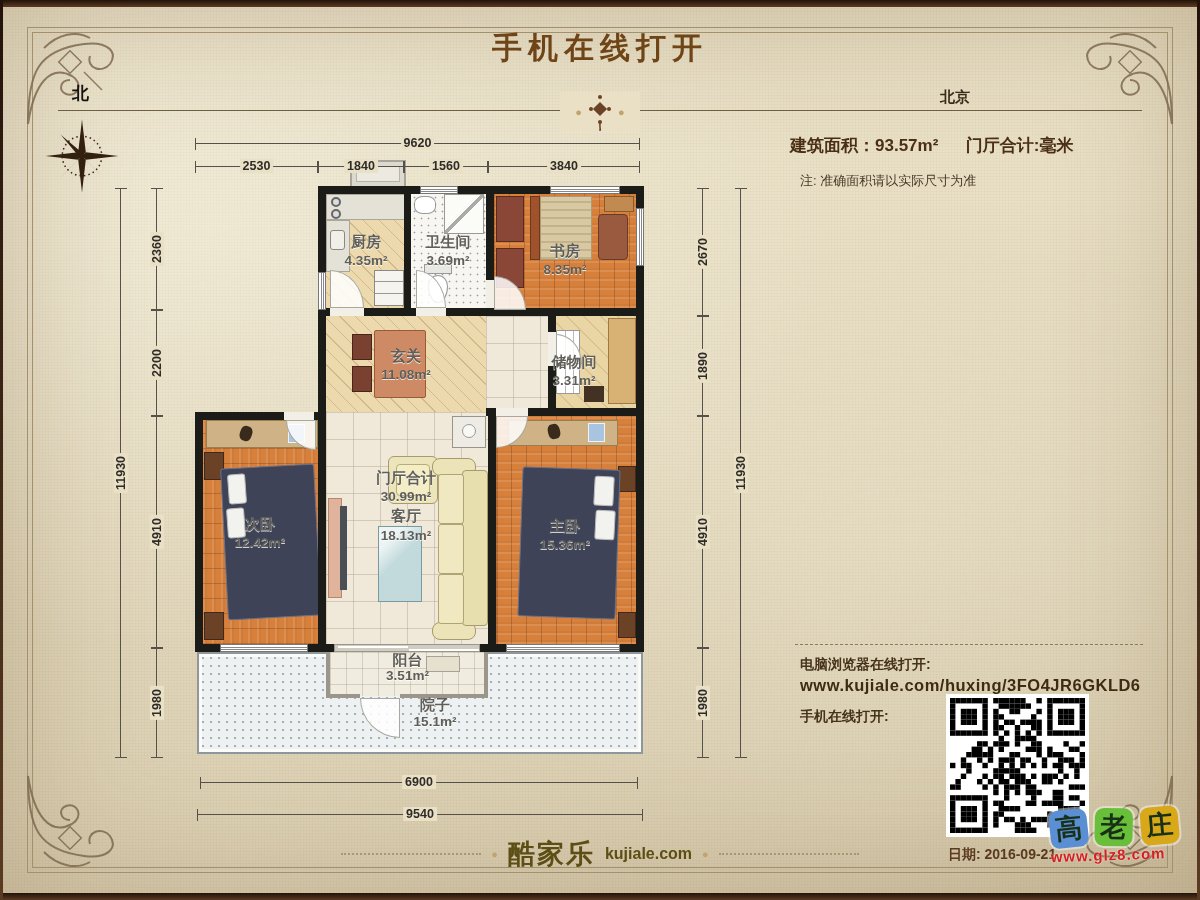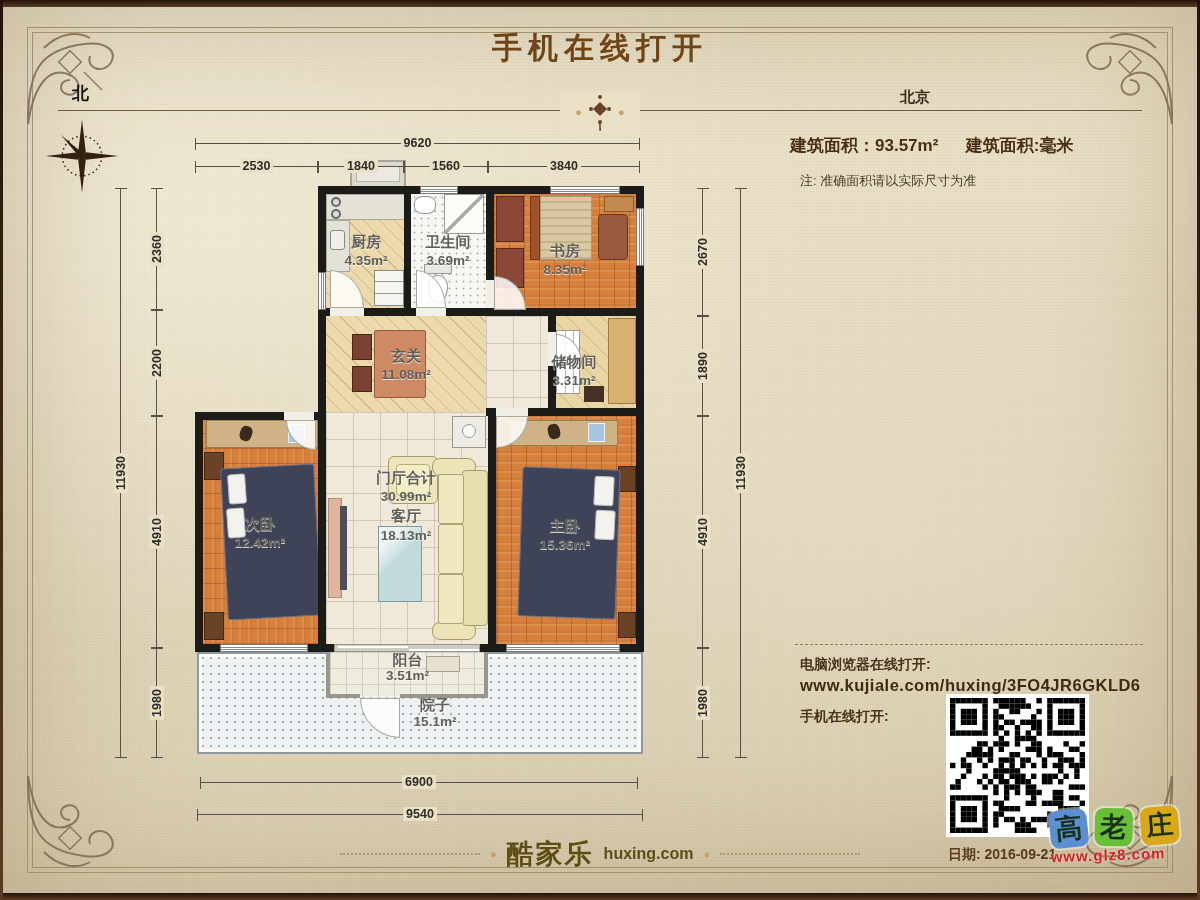--- a/index.html
+++ b/index.html
@@ -161,42 +161,42 @@
     <circle cx="12" cy="4" r="2"></circle>
         <circle cx="12" cy="29" r="2"></circle>
         <circle cx="3" cy="16" r="2"></circle>
         <circle cx="21" cy="16" r="2"></circle>
     <path d="M12 29 C10 33 14 35 12 38 C11 35 13 33 12 29" stroke="#6b4226" fill="none"></path>
       </g>
   </svg>
   <span class="dotdot">●</span>
 </div>
 <div id="north-label" class="a" style="left:72px;top:82px">北</div>
-<div id="city" class="a" style="left:900px;top:88px;width:110px;text-align:left">北京</div>
+<div id="city" class="a" style="left:900px;top:88px;width:110px;text-align:center">北京</div>
 
 <svg class="a" style="left:44px;top:118px;z-index:2" width="76" height="76" viewBox="0 0 100 100">
   <circle cx="50" cy="50" r="27" fill="none" stroke="#4a3category-2415" stroke-width="0"></circle>
   <circle cx="50" cy="50" r="26" fill="none" stroke="#3a2415" stroke-width="2" stroke-dasharray="2 4"></circle>
   <g fill="#33200f">
     <polygon points="50,2 55,45 50,50 45,45"></polygon>
     <polygon points="50,98 55,55 50,50 45,55"></polygon>
     <polygon points="2,50 45,55 50,50 45,45"></polygon>
     <polygon points="98,50 55,55 50,50 55,45"></polygon>
     <polygon points="22,22 47,43 50,50 43,47"></polygon>
     <polygon points="78,22 57,43 50,50 53,47" opacity=".9"></polygon>
     <polygon points="22,78 43,57 50,50 47,53" opacity=".9"></polygon>
     <polygon points="78,78 53,53 50,50 57,57"></polygon>
   </g>
   <circle cx="50" cy="50" r="3.5" fill="#33200f"></circle>
 </svg>
 
 <div id="area-line" class="a" style="left:790px;top:134px">
   <span>建筑面积：93.57m²</span>
   <span style="display:inline-block;width:18px"></span>
-  <span>建筑面积:毫米</span>
+  <span>门厅合计:毫米</span>
 </div>
 <div id="note-line" class="a" style="left:800px;top:172px">注: 准确面积请以实际尺寸为准</div>
 
 <div class="a fl fl-diag" style="left:326px;top:194px;width:78px;height:114px"></div>
 <div class="a fl fl-bath" style="left:411px;top:194px;width:75px;height:114px"></div>
 <div class="a fl fl-wood" style="left:494px;top:194px;width:142px;height:114px"></div>
 <div class="a fl fl-diag" style="left:326px;top:316px;width:160px;height:96px"></div>
 <div class="a fl fl-tile" style="left:486px;top:316px;width:62px;height:100px"></div>
 <div class="a fl fl-stor" style="left:556px;top:316px;width:80px;height:92px"></div>
 <div class="a fl fl-wood-h" style="left:203px;top:420px;width:115px;height:224px"></div>
@@ -729,21 +729,21 @@
         <rect x="108" y="129.60000000000002" width="5.4" height="5.4"></rect>
         <rect x="124.2" y="129.60000000000002" width="5.4" height="5.4"></rect>
         <rect x="129.60000000000002" y="129.60000000000002" width="5.4" height="5.4"></rect>
       </g>
     </svg></div>
 
 <div id="footer-row" class="a">
   <div class="dotline"></div>
   <span class="dotdot">●</span>
   <span id="logo-cn">酷家乐</span>
-  <span id="logo-en">huxing.com</span>
+  <span id="logo-en">kujiale.com</span>
   <span class="dotdot">●</span>
   <div class="dotline"></div>
 </div>
 <div id="date" class="a" style="left:948px;top:846px">日期: 2016-09-21</div>
 
 <div id="watermark" class="a" style="left:1050px;top:808px">
   <div>
     <span class="wm-tile" style="background:#5b8fd4;transform:rotate(-4deg)">
         <span>高</span>
       </span>

